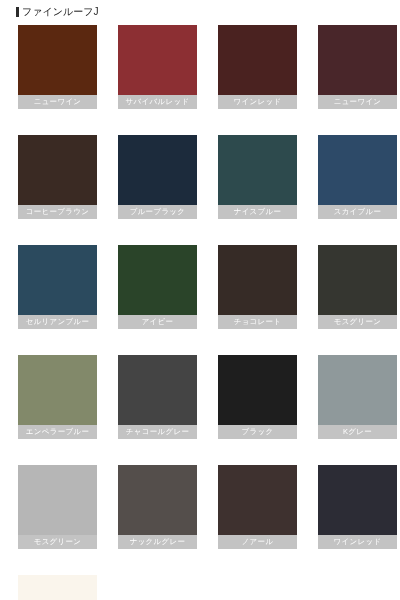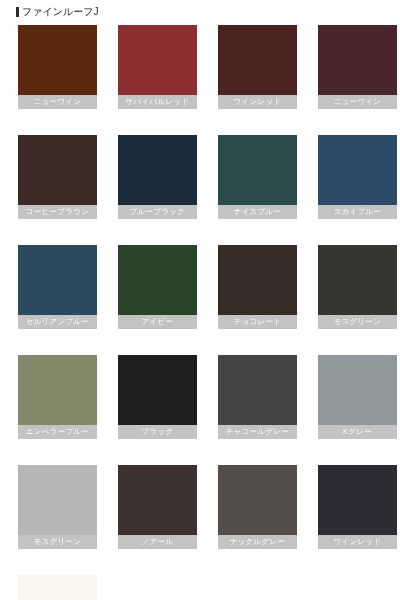--- a/index.html
+++ b/index.html
@@ -129,42 +129,42 @@
       </div>
       <div class="swatch-cell">
         <div class="swatch-chip" style="background: rgb(53, 54, 48);"></div>
         <div class="swatch-label">モスグリーン</div>
       </div>
       <div class="swatch-cell">
         <div class="swatch-chip" style="background: rgb(130, 137, 106);"></div>
         <div class="swatch-label">エンペラーブルー</div>
       </div>
       <div class="swatch-cell">
+        <div class="swatch-chip" style="background: rgb(68, 68, 68);"></div>
+        <div class="swatch-label">チャコールグレー</div>
+      </div>
+      <div class="swatch-cell">
         <div class="swatch-chip" style="background: rgb(30, 30, 30);"></div>
         <div class="swatch-label">ブラック</div>
-      </div>
-      <div class="swatch-cell">
-        <div class="swatch-chip" style="background: rgb(68, 68, 68);"></div>
-        <div class="swatch-label">チャコールグレー</div>
       </div>
       <div class="swatch-cell">
         <div class="swatch-chip" style="background: rgb(143, 153, 155);"></div>
         <div class="swatch-label">Kグレー</div>
       </div>
       <div class="swatch-cell">
         <div class="swatch-chip" style="background: rgb(182, 182, 182);"></div>
         <div class="swatch-label">モスグリーン</div>
       </div>
       <div class="swatch-cell">
+        <div class="swatch-chip" style="background: rgb(84, 78, 75);"></div>
+        <div class="swatch-label">ナックルグレー</div>
+      </div>
+      <div class="swatch-cell">
         <div class="swatch-chip" style="background: rgb(62, 49, 47);"></div>
         <div class="swatch-label">ノアール</div>
-      </div>
-      <div class="swatch-cell">
-        <div class="swatch-chip" style="background: rgb(84, 78, 75);"></div>
-        <div class="swatch-label">ナックルグレー</div>
       </div>
       <div class="swatch-cell">
         <div class="swatch-chip" style="background: rgb(44, 44, 53);"></div>
         <div class="swatch-label">ワインレッド</div>
       </div>
       <div class="swatch-cell">
         <div class="swatch-chip" style="background: rgb(250, 245, 236);"></div>
       </div>
     </div>
 

